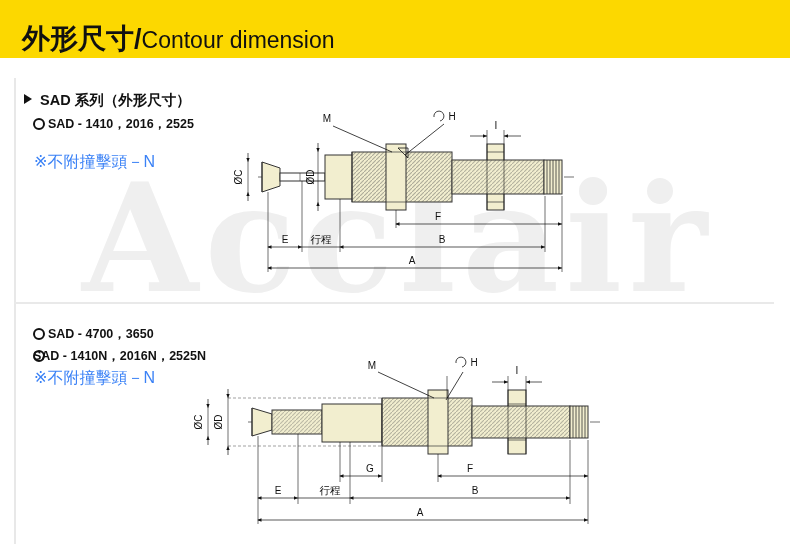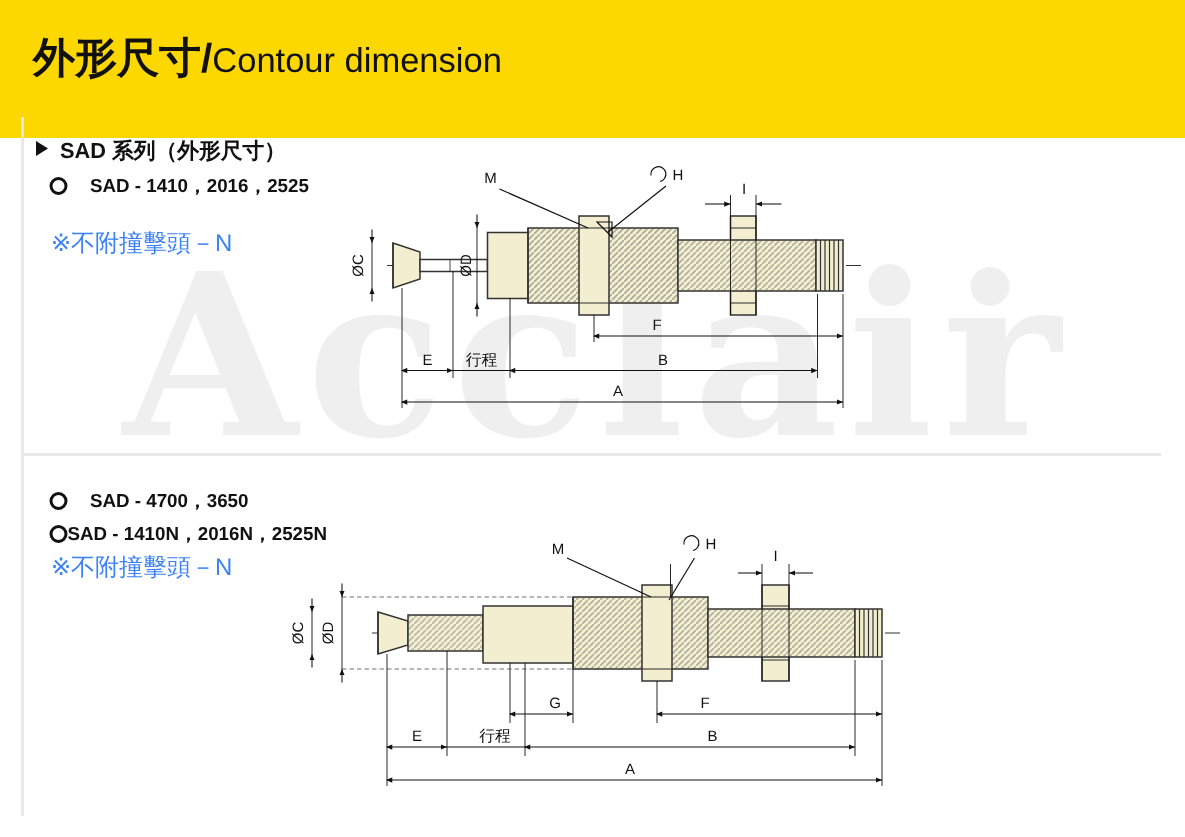--- a/index.html
+++ b/index.html
@@ -5,21 +5,21 @@
   html,body{margin:0;padding:0;}
   body{
     width:790px;height:558px;
     background:#fff;
     font-family:"Liberation Sans","DejaVu Sans",sans-serif;
     overflow:hidden;
     position:relative;
   }
   
   .header{
-    position:absolute;left:0;top:0;width:790px;height:92px;
+    position:absolute;left:0;top:0;width:790px;height:58px;
     background:#fcd800;
   }
   .header .title{
     position:absolute;left:22px;top:20px;
     font-size:27px;font-weight:bold;color:#111;
     white-space:nowrap;
     letter-spacing:0px;
   }
   .header .title .cn{font-size:28px;}
   .header .title .sep{font-weight:bold;}
@@ -61,21 +61,20 @@
     border-top:5px solid transparent;
     border-bottom:5px solid transparent;
   }
   .bullet-ring{
     position:absolute;width:8px;height:8px;border-radius:50%;
     border:2px solid #111;background:#fff;
   }
   .sub-title{
     position:absolute;font-size:12.5px;font-weight:bold;color:#111;
     white-space:nowrap;
-    margin-left:12px;
   }
   .note{
     position:absolute;font-size:16px;color:#3b82f6;white-space:nowrap;
   }
   
   svg.draw{position:absolute;left:0;top:0;z-index:2;}
   .dimtxt{font-family:"Liberation Sans",sans-serif;font-size:10px;fill:#111;}
   .dimtxt-cn{font-family:"Liberation Sans","DejaVu Sans",sans-serif;font-size:10.5px;fill:#111;}
 </style>
 </head>

